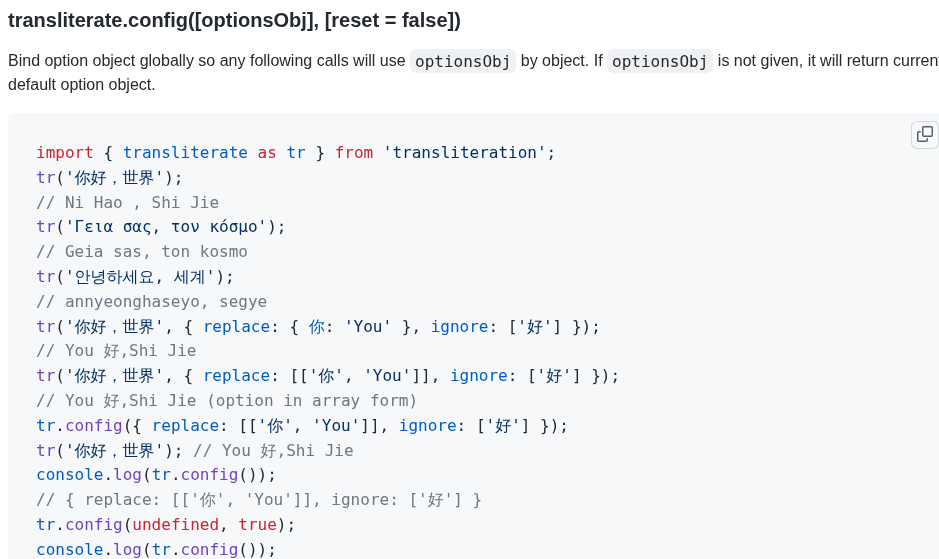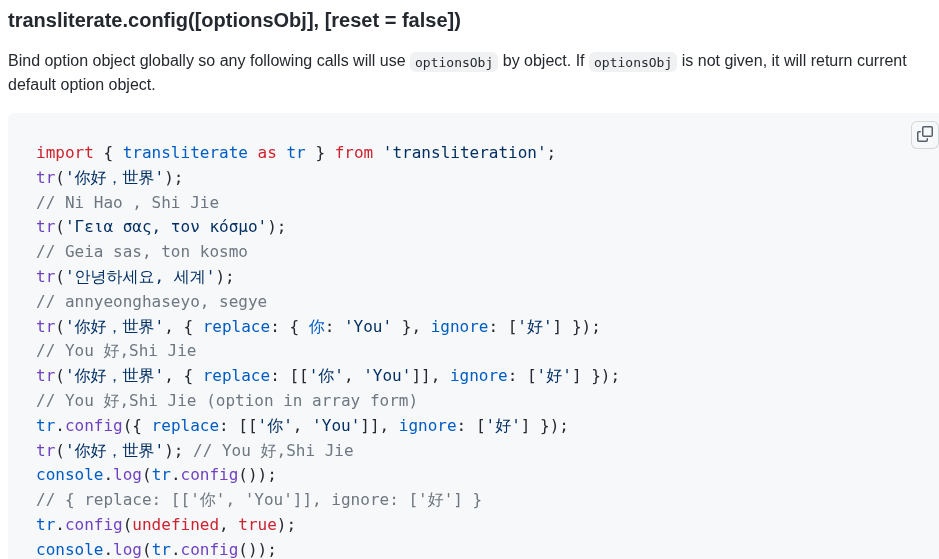--- a/index.html
+++ b/index.html
@@ -18,21 +18,21 @@
     font-weight: 600;
     margin: 0 0 16px 0;
     line-height: 1.25;
   }
   p.desc {
     margin: 0 0 16px 0;
     font-size: 16px;
   }
   code.inline {
     font-family: ui-monospace, SFMono-Regular, "SF Mono", Menlo, Consolas, monospace;
-    font-size: 13px;
+    font-size: 16px;
     background: rgba(175,184,193,0.2);
     padding: 2.5px 5px;
     border-radius: 6px;
     margin-top: 36px;
   }
   .codeblock {
     position: relative;
     background: #f6f8fa;
     border-radius: 6px;
     padding: 16px;

